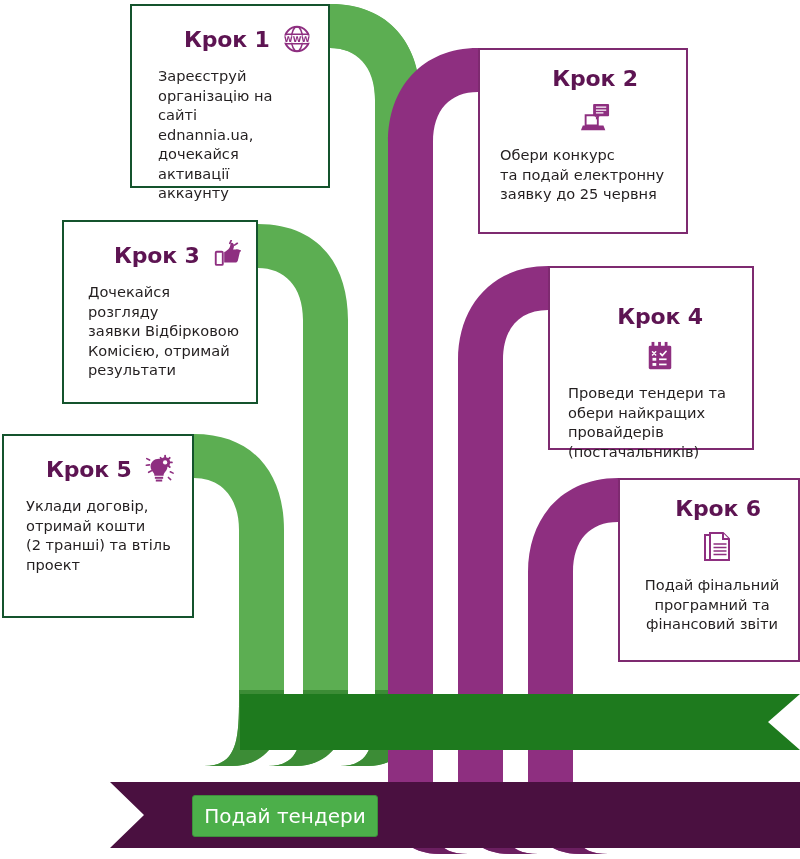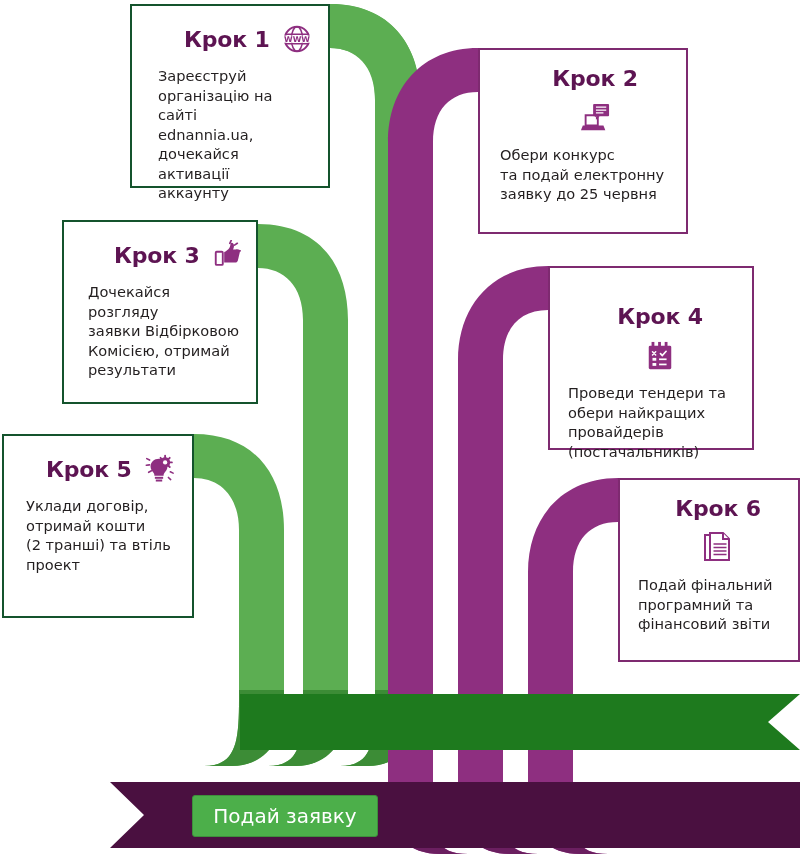--- a/index.html
+++ b/index.html
@@ -66,21 +66,21 @@
   #card1 .inner{ padding:16px 14px 10px 26px; }
   #card2{ left:478px; top:48px; width:210px; height:186px; }
   #card2 .inner{ padding:16px 14px 10px 20px; }
   #card3{ left:62px;  top:220px; width:196px; height:184px; }
   #card3 .inner{ padding:16px 12px 10px 24px; }
   #card4{ left:548px; top:266px; width:206px; height:184px; }
   #card4 .inner{ padding:16px 14px 10px 18px; }
   #card5{ left:2px;   top:434px; width:192px; height:184px; }
   #card5 .inner{ padding:16px 12px 10px 22px; }
   #card6{ left:618px; top:478px; width:182px; height:184px; }
-  #card6 .inner{ padding:16px 12px 10px 18px; }
+  #card6 .inner{ padding:16px 12px 10px 18px;text-align:center; }
 
   
   .card.green .card-head{ justify-content:flex-start; }
   .card.purple .card-head{ justify-content:flex-start;flex-direction:column; }
   #card1 .card-head{ padding-left:26px; }
   #card2 .card-head{ padding-left:18px; }
   #card3 .card-head{ padding-left:26px; }
   #card4 .card-head{ padding-left:14px;margin-top:20px; }
   #card5 .card-head{ padding-left:20px; }
   #card6 .card-head{ padding-left:12px; }
@@ -359,16 +359,16 @@
     </svg>
   </div>
 
   <div class="banner" id="purple-banner">
     <svg viewBox="0 0 700 66" preserveAspectRatio="none">
       <path d="M700 0 H0 L34 33 L0 66 H700 Z" fill="#4A1040"></path>
     </svg>
   </div>
 
   <div id="apply-button">
-    <span>Подай заявку</span>
+    <span>Подай тендери</span>
   </div>
 
 </div>
 
 </body></html>

